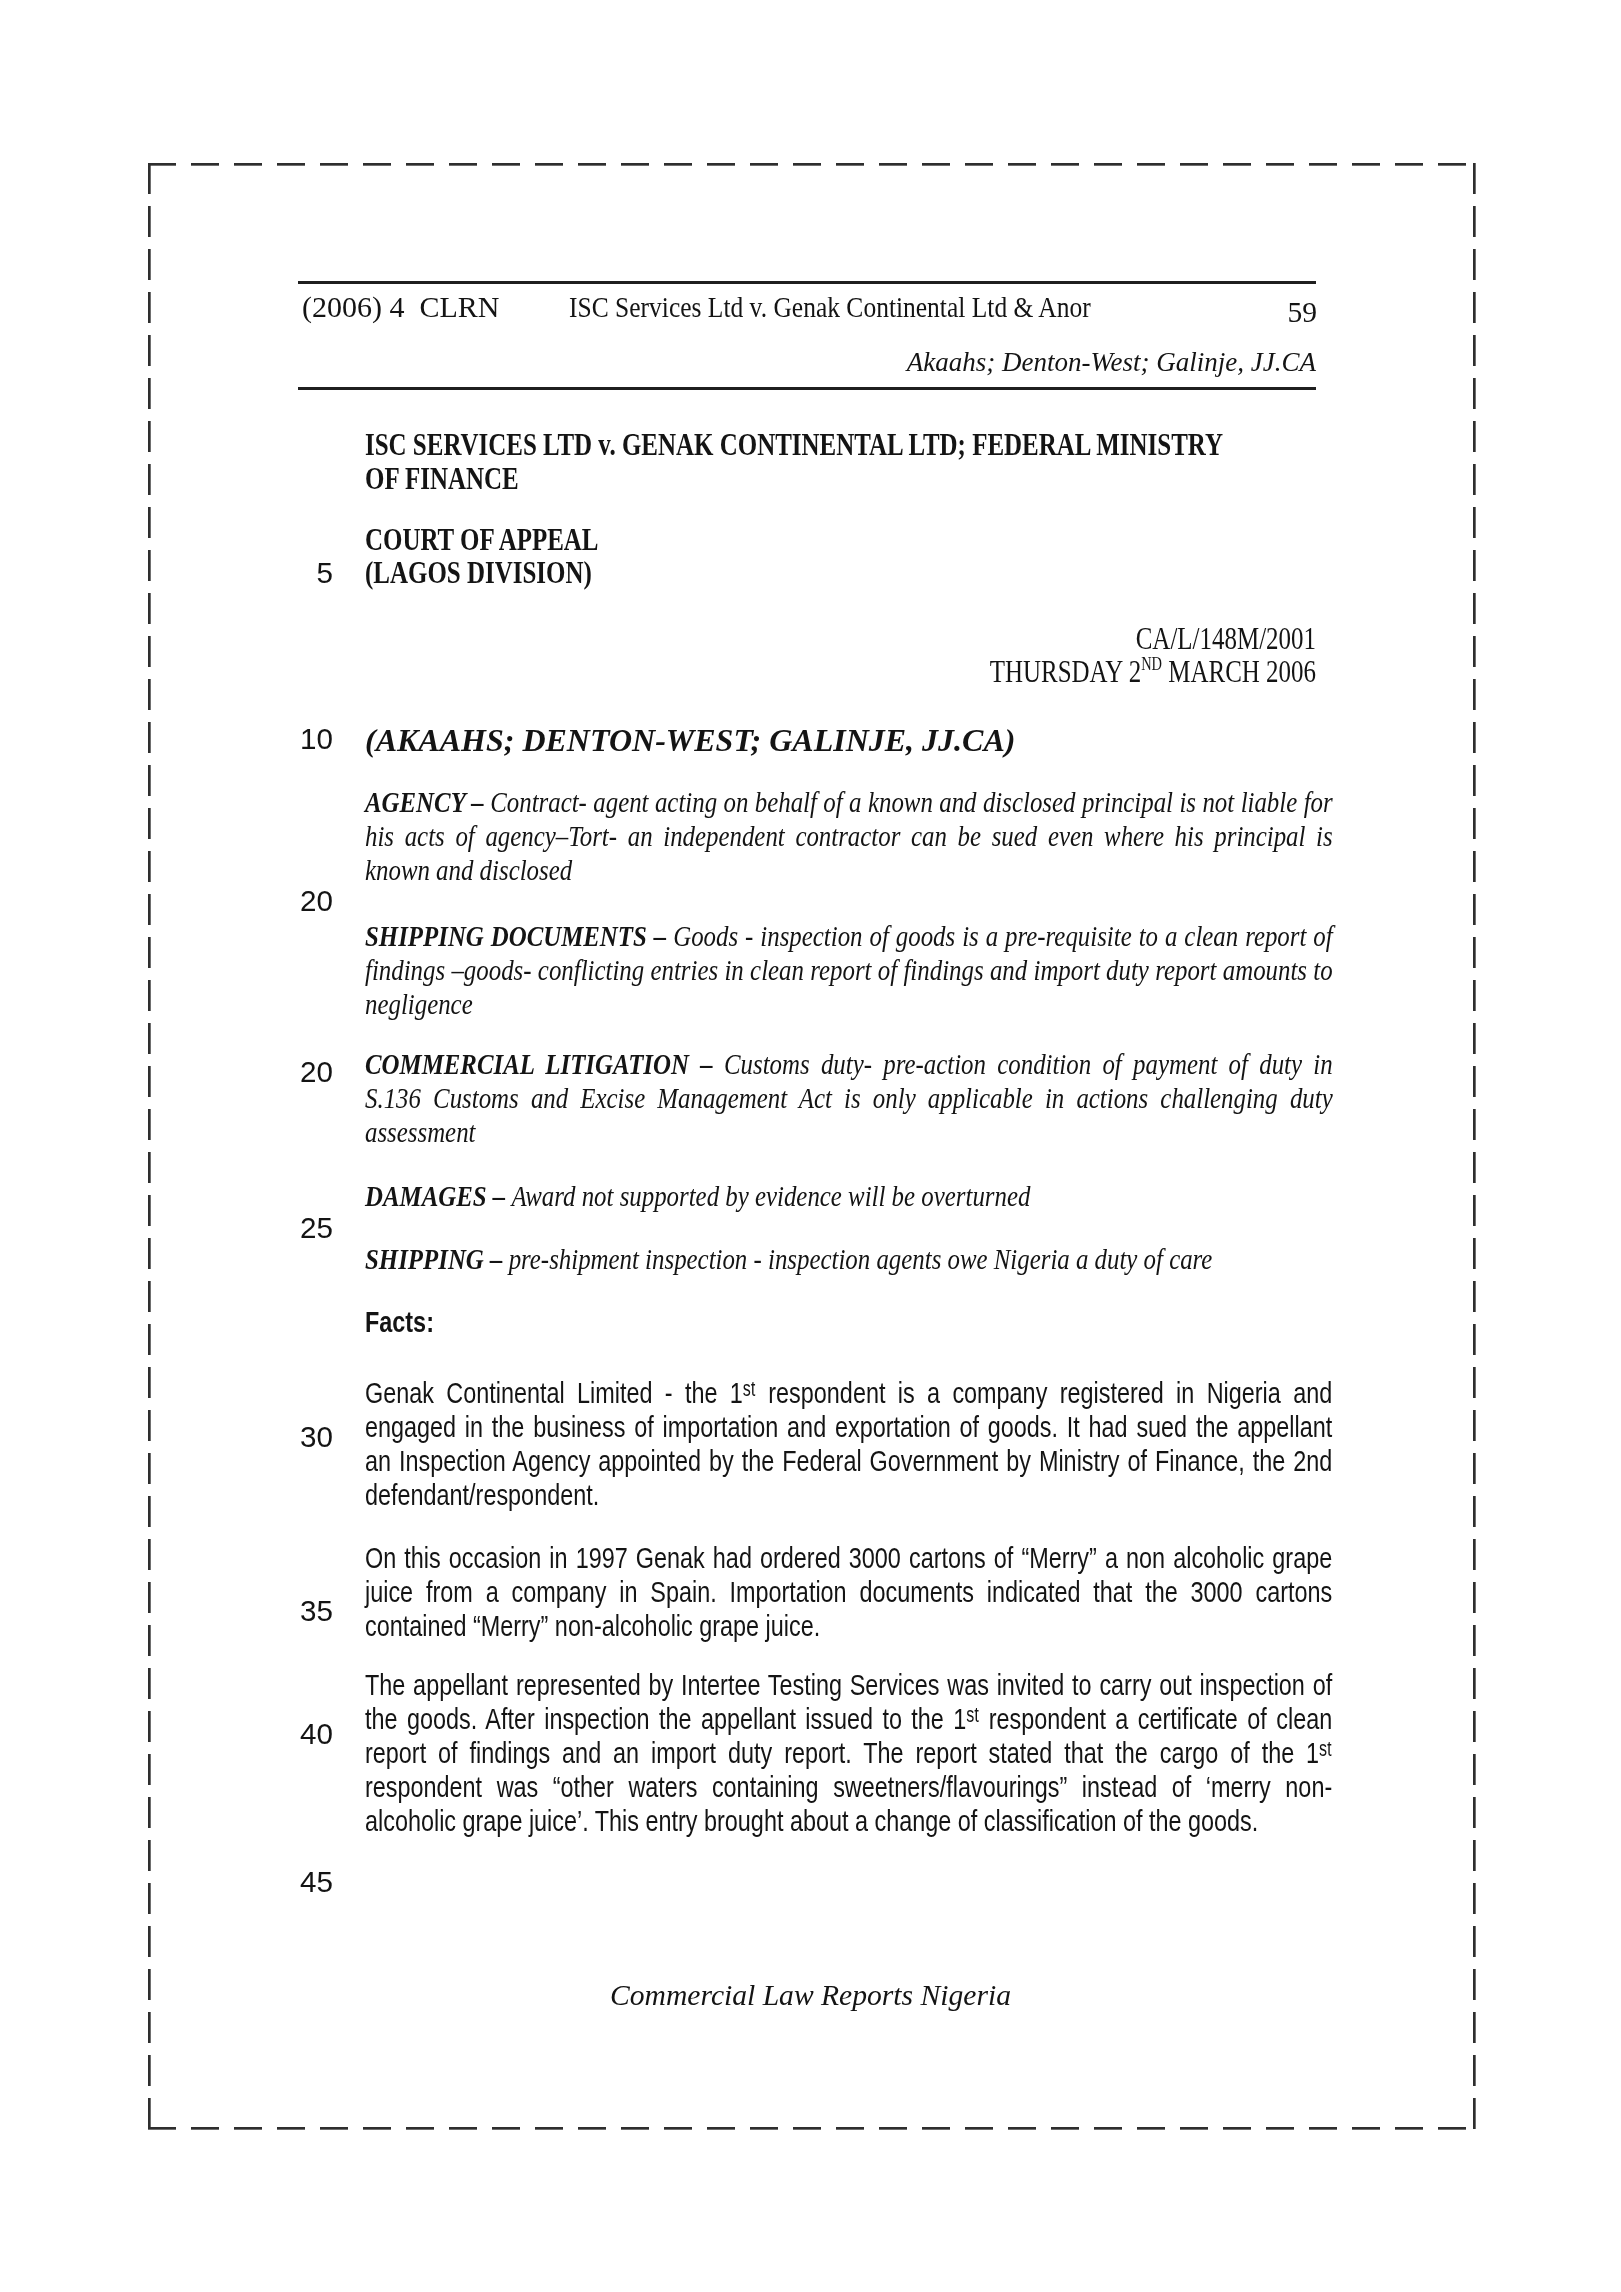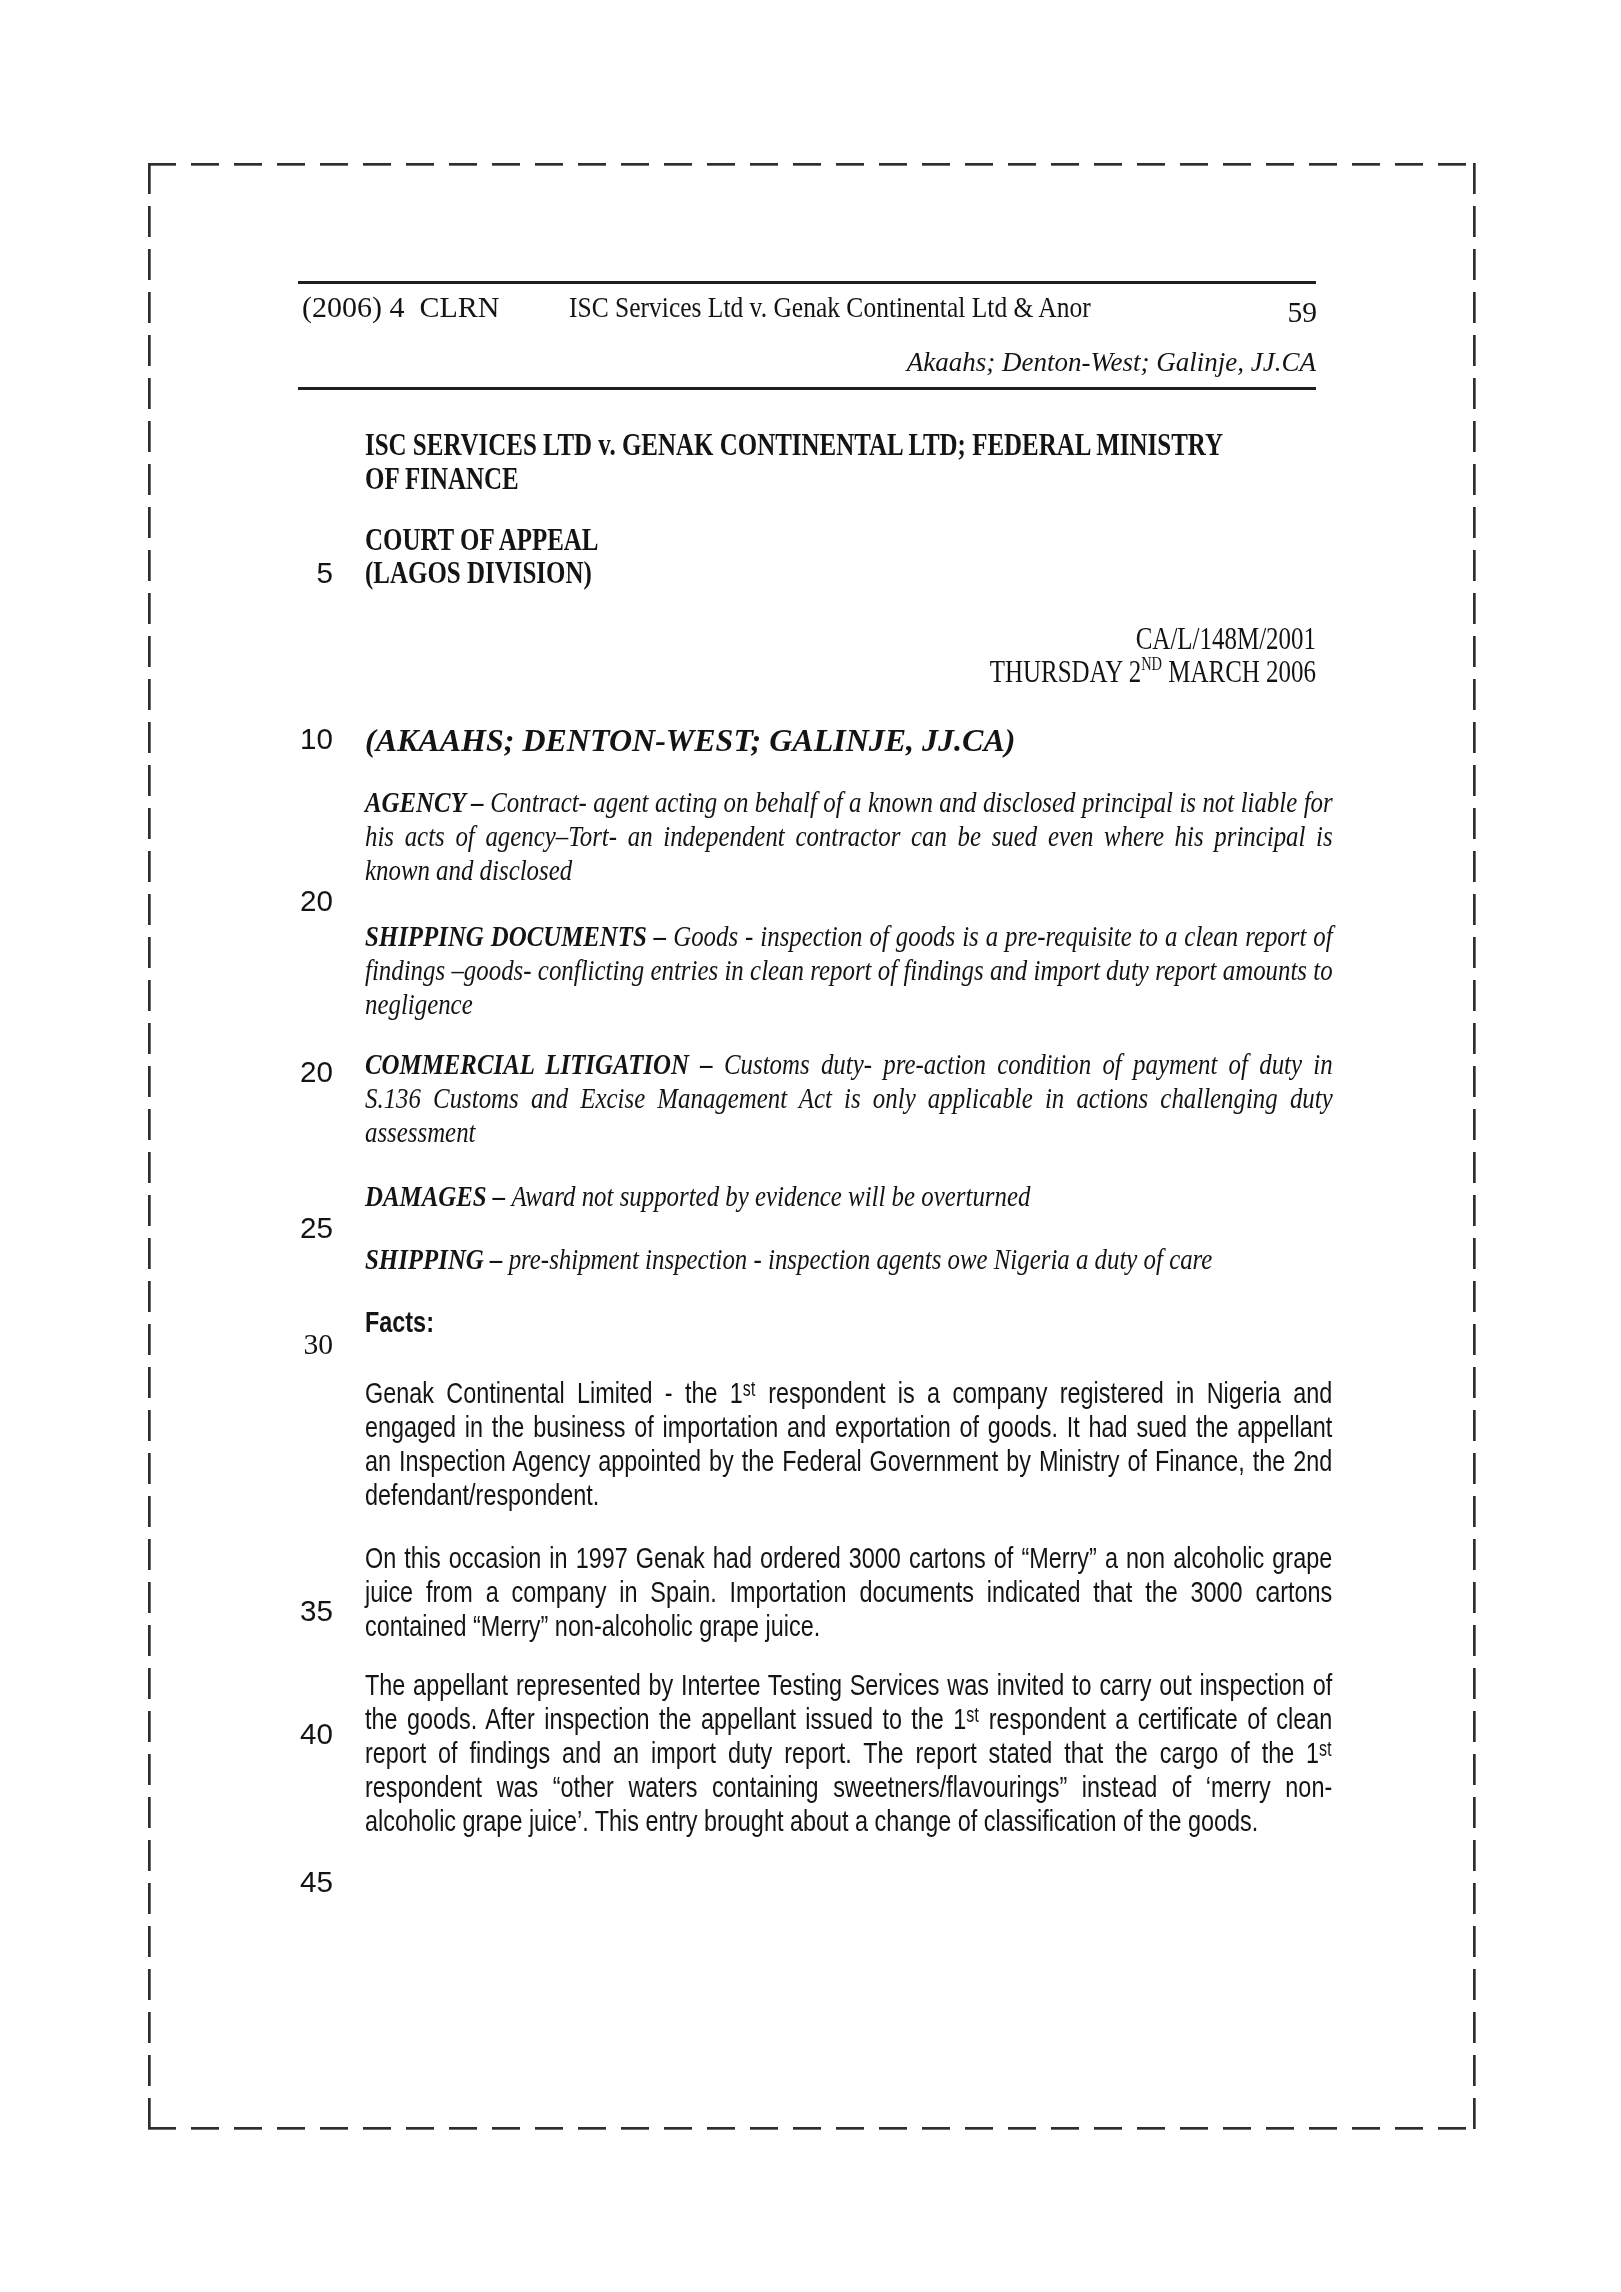--- a/index.html
+++ b/index.html
@@ -202,20 +202,21 @@
 
   <div class="abs facts-para" style="top:1376px;">Genak Continental Limited - the 1ˢᵗ respondent is a company registered in Nigeria and engaged in the business of importation and exportation of goods. It had sued the appellant an Inspection Agency appointed by the Federal Government by Ministry of Finance, the 2nd defendant/respondent.</div>
   <div class="abs facts-para" style="top:1541px;">On this occasion in 1997 Genak had ordered 3000 cartons of “Merry” a non alcoholic grape juice from a company in Spain. Importation documents indicated that the 3000 cartons contained “Merry” non-alcoholic grape juice.</div>
   <div class="abs facts-para" style="top:1668px;">The appellant represented by Intertee Testing Services was invited to carry out inspection of the goods. After inspection the appellant issued to the 1ˢᵗ respondent a certificate of clean report of findings and an import duty report. The report stated that the cargo of the 1ˢᵗ respondent was “other waters containing sweetners/flavourings” instead of ‘merry non-alcoholic grape juice’.  This entry brought about a change of classification of the goods.</div>
 
   <div class="line-number" style="top:556px;">5</div>
   <div class="line-number" style="top:722px;">10</div>
   <div class="line-number" style="top:884px;">20</div>
   <div class="line-number" style="top:1047px;margin-top:8px;">20</div>
   <div class="line-number" style="top:1211px;">25</div>
-  <div class="line-number" style="top:1328px;font-family:Liberation Serif, serif;">30</div>
+  <div class="line-number" style="top:1420px;">30</div>
   <div class="line-number" style="top:1594px;">35</div>
   <div class="line-number" style="top:1701px;margin-top:16px;">40</div>
   <div class="line-number" style="top:1865px;">45</div>
 
+  <div class="abs serif footer-journal">Commercial Law Reports Nigeria</div>
 
 </div>
 
 
 </body></html>

